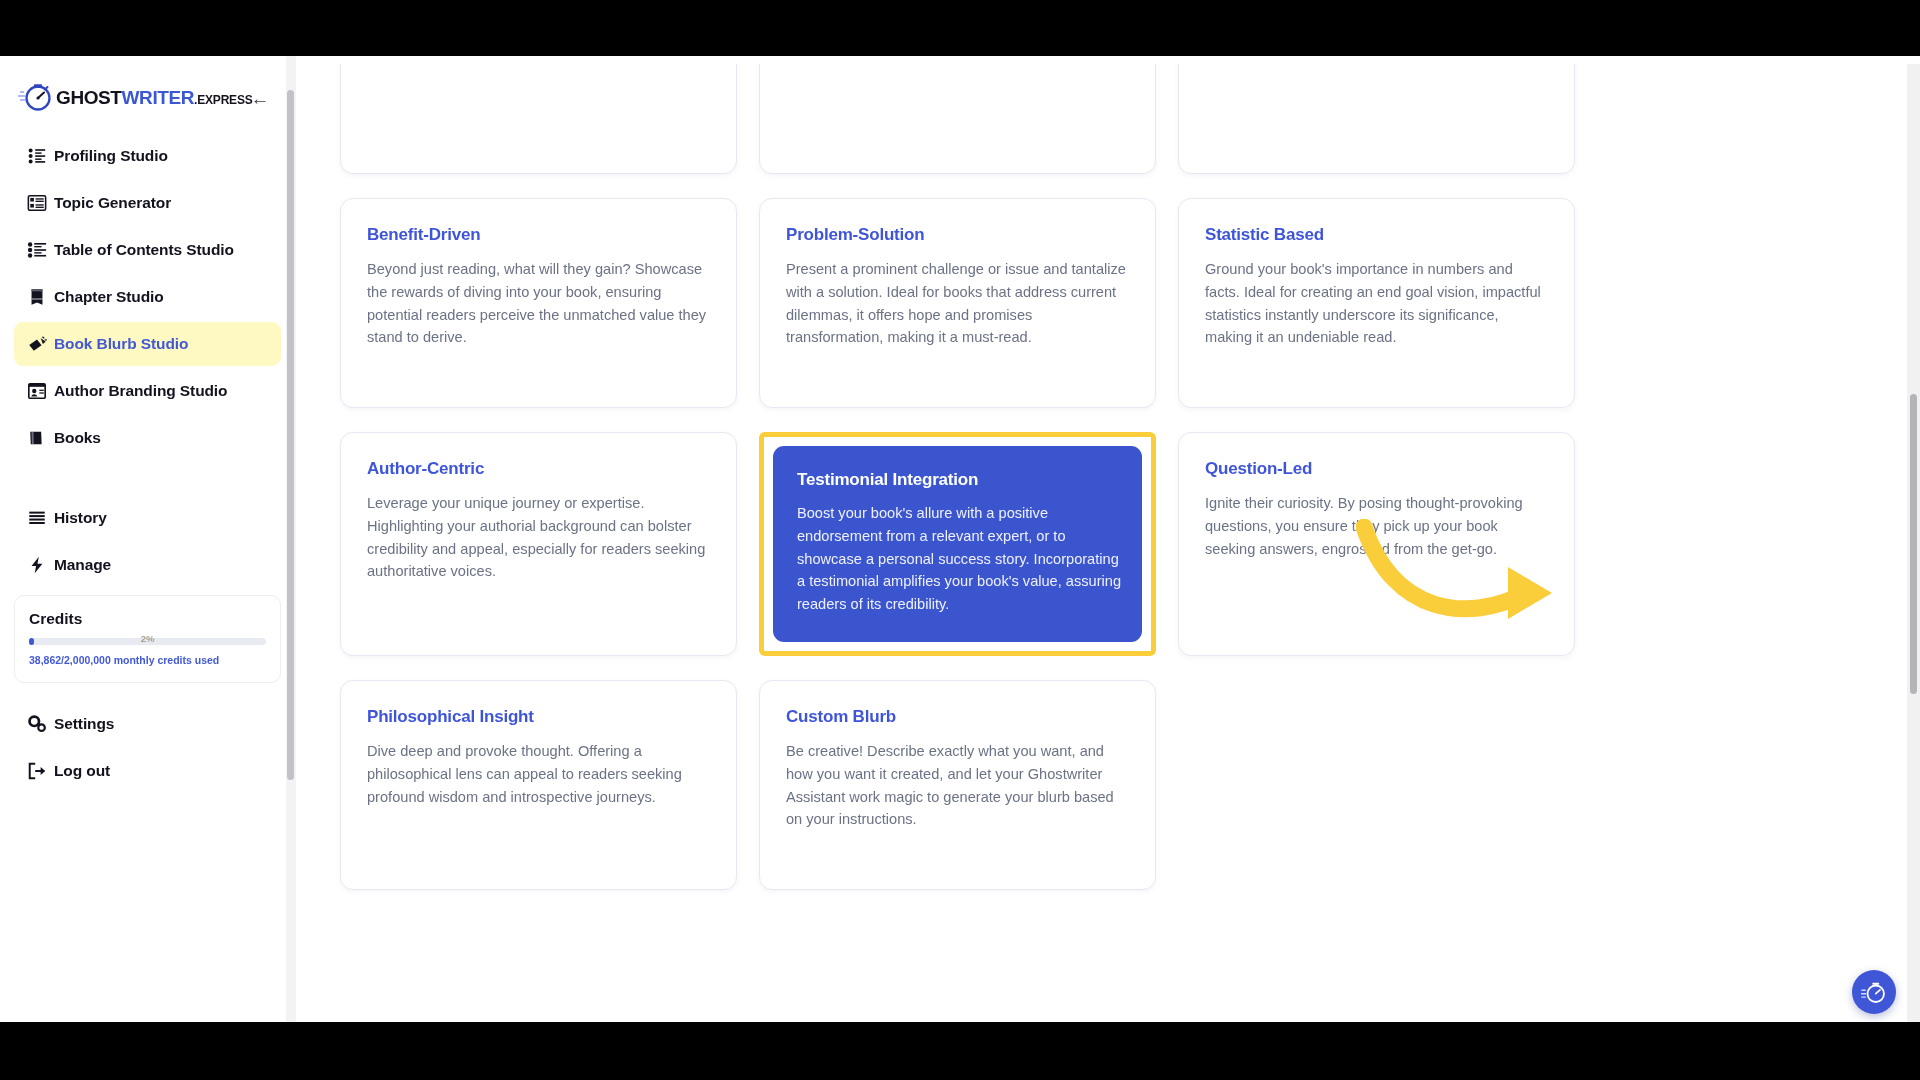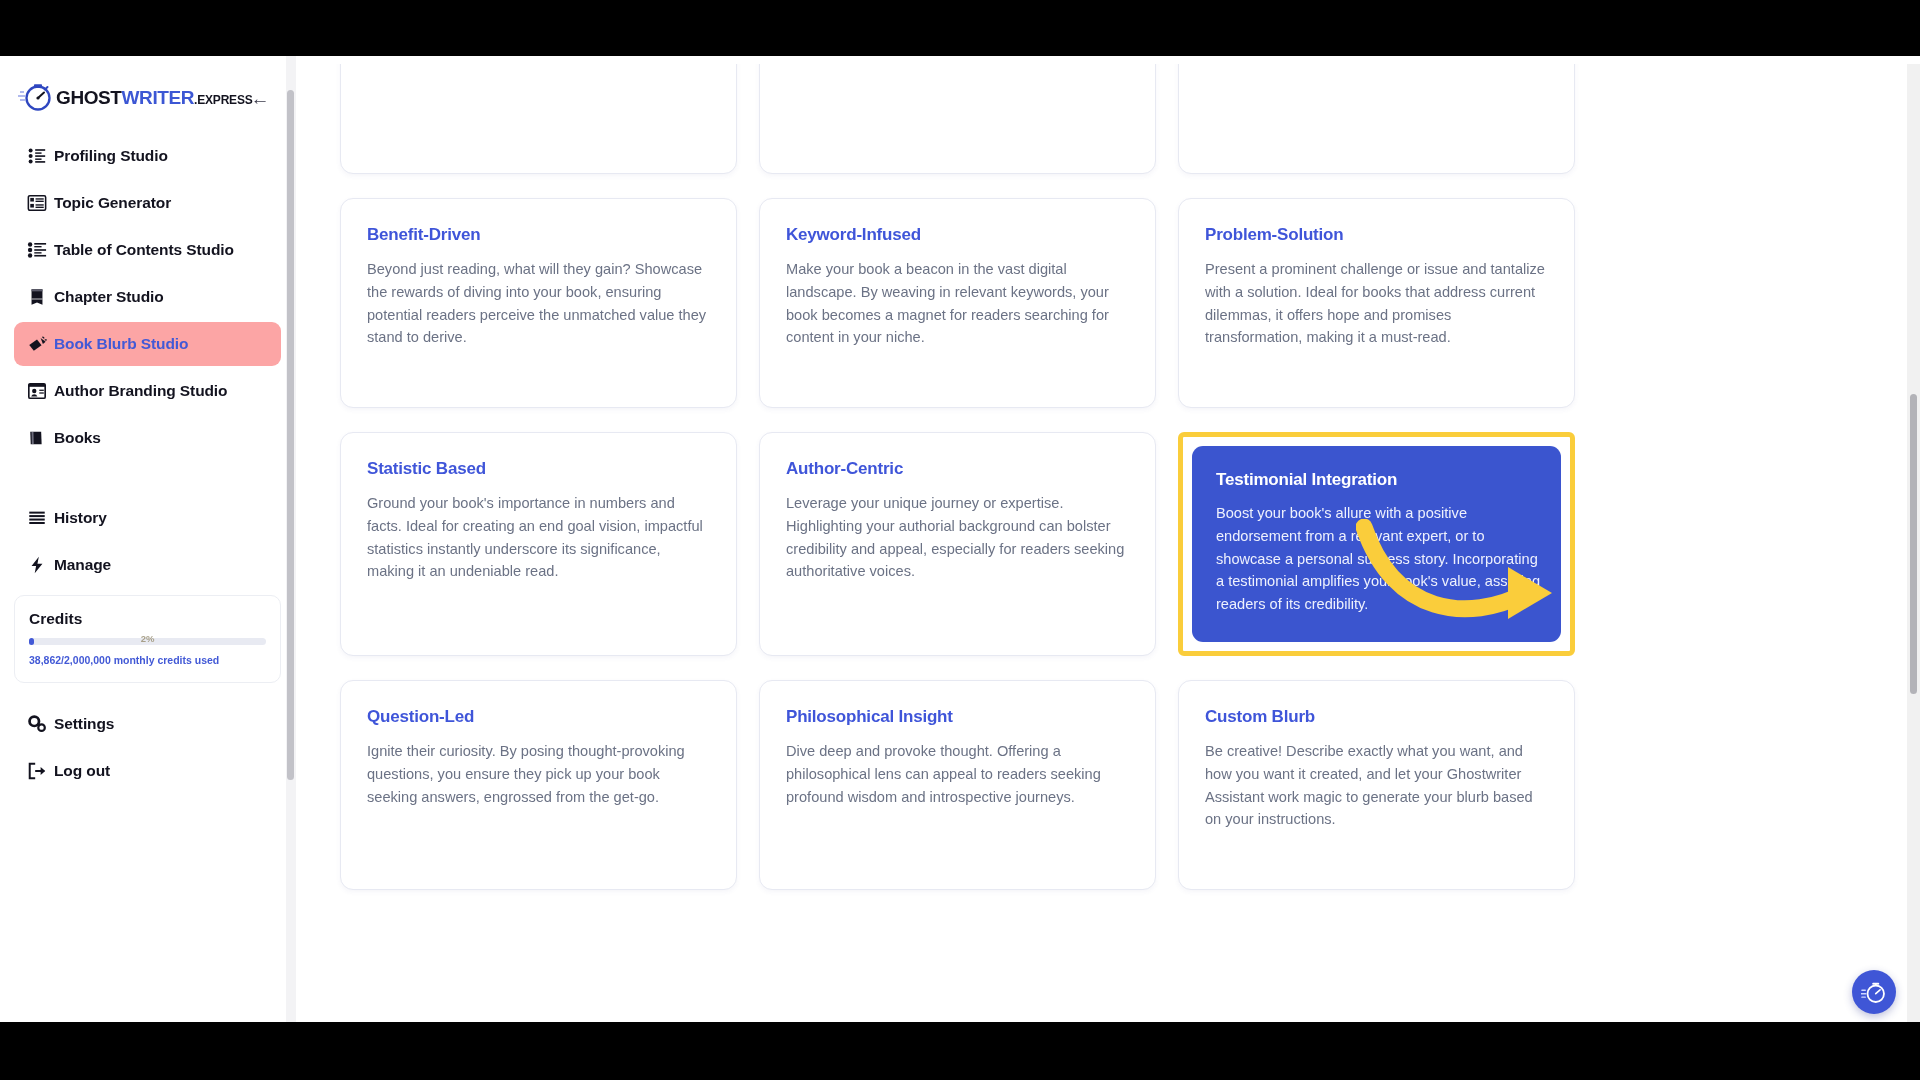--- a/index.html
+++ b/index.html
@@ -50,21 +50,21 @@
     color: #3a3a4a; font-size: 19px; line-height: 20px;
     background: none; border: none;
   }
   .nav { margin-top: 14px; }
   .nav-item {
     display: flex; align-items: center;
     height: 44px; margin: 3px 14px 3px 14px;
     padding: 0 12px; border-radius: 9px;
     cursor: pointer; gap: 6px;
   }
-  .nav-item.active { background: #fca5a5; }
+  .nav-item.active { background: #fef9c3; }
   .nav-ico { width: 22px; height: 22px; flex: none; display:flex; align-items:center; justify-content:center; color:#13131f; }
   .nav-label { font-size: 15.5px; font-weight: 700; color: #13131f; letter-spacing: -0.1px; }
   .nav-item.active .nav-label { color: #4259d6; }
   .nav-gap { height: 30px; }
   
   .credits-card {
     margin: 8px 14px 0 14px; padding: 14px 14px 16px 14px;
     border: 1px solid #eceef3; border-radius: 10px;
     background: #fff;
   }
@@ -341,24 +341,20 @@
   <div id="main">
     <div id="grid">
         <div class="card" style="min-height: 0px; padding-top: 0px; height: 220px;"></div>
         <div class="card" style="min-height: 0px; padding-top: 0px; height: 220px;"></div>
         <div class="card" style="min-height: 0px; padding-top: 0px; height: 220px;"></div>
         <div class="card">
           <div class="card-title">Benefit-Driven</div>
           <div class="card-body">Beyond just reading, what will they gain? Showcase the rewards of diving into your book, ensuring potential readers perceive the unmatched value they stand to derive.</div>
         </div>
         <div class="card">
-          <div class="card-title">Keyword-Infused</div>
-          <div class="card-body">Make your book a beacon in the vast digital landscape. By weaving in relevant keywords, your book becomes a magnet for readers searching for content in your niche.</div>
-        </div>
-        <div class="card">
           <div class="card-title">Problem-Solution</div>
           <div class="card-body">Present a prominent challenge or issue and tantalize with a solution. Ideal for books that address current dilemmas, it offers hope and promises transformation, making it a must-read.</div>
         </div>
         <div class="card">
           <div class="card-title">Statistic Based</div>
           <div class="card-body">Ground your book's importance in numbers and facts. Ideal for creating an end goal vision, impactful statistics instantly underscore its significance, making it an undeniable read.</div>
         </div>
         <div class="card">
           <div class="card-title">Author-Centric</div>
           <div class="card-body">Leverage your unique journey or expertise. Highlighting your authorial background can bolster credibility and appeal, especially for readers seeking authoritative voices.</div>

